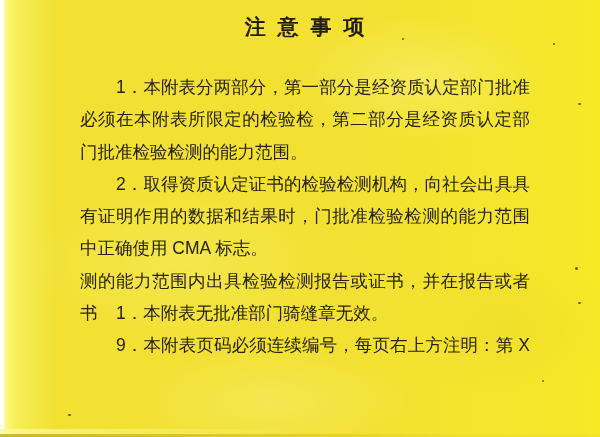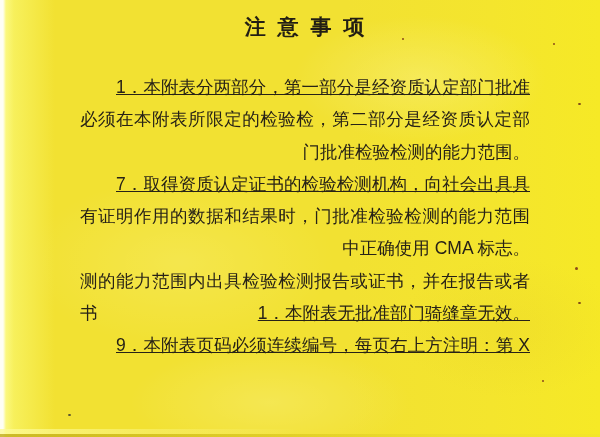--- a/index.html
+++ b/index.html
@@ -64,51 +64,50 @@
     top: 71px;
     width: 450px;
     color: #272217;
     font-size: 17.5px;
     font-weight: 500;
   }
   .line {
     height: 32.3px;
     line-height: 32.3px;
     white-space: nowrap;
-    text-align: right;
+    text-align: left;
   }
   .line.justify {
     white-space: normal;
     text-align: justify;
     text-align-last: justify;
   }
   .line.indent {
     padding-left: 36px;
-    text-decoration: underline;
   }
   .speckle {
     position: absolute;
     border-radius: 50%;
     pointer-events: none;
   }
 </style>
 </head>
 <body>
 
 <div class="page">
 
   <div class="texture"></div>
 
   <h1 class="title">注 意 事 项</h1>
 
   <div class="body-text">
     <div class="line indent justify">1．本附表分两部分，第一部分是经资质认定部门批准</div>
     <div class="line justify">必须在本附表所限定的检验检，第二部分是经资质认定部</div>
     <div class="line">门批准检验检测的能力范围。</div>
-    <div class="line indent justify">7．取得资质认定证书的检验检测机构，向社会出具具</div>
+    <div class="line indent justify">2．取得资质认定证书的检验检测机构，向社会出具具</div>
     <div class="line justify">有证明作用的数据和结果时，门批准检验检测的能力范围</div>
     <div class="line">中正确使用 CMA 标志。</div>
     <div class="line justify">测的能力范围内出具检验检测报告或证书，并在报告或者书</div>
     <div class="line indent">1．本附表无批准部门骑缝章无效。</div>
     <div class="line indent justify">9．本附表页码必须连续编号，每页右上方注明：第 X</div>
   </div>
 
   <div class="speckle" style="left:402px; top:38px;  width:2px; height:2px; background:#8a4a1a;"></div>
   <div class="speckle" style="left:553px; top:43px;  width:2px; height:2px; background:#8a4a1a;"></div>
   <div class="speckle" style="left:578px; top:103px; width:3px; height:2px; background:#7a4416;"></div>

